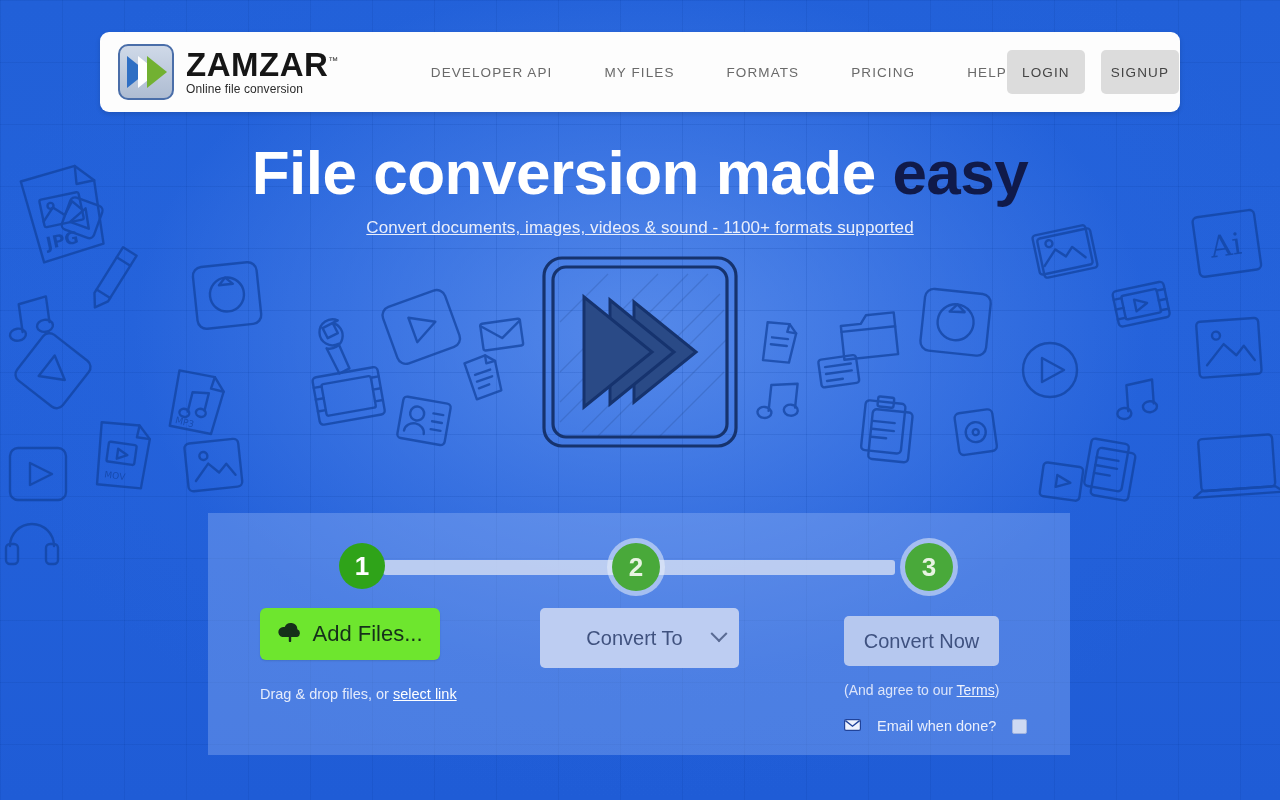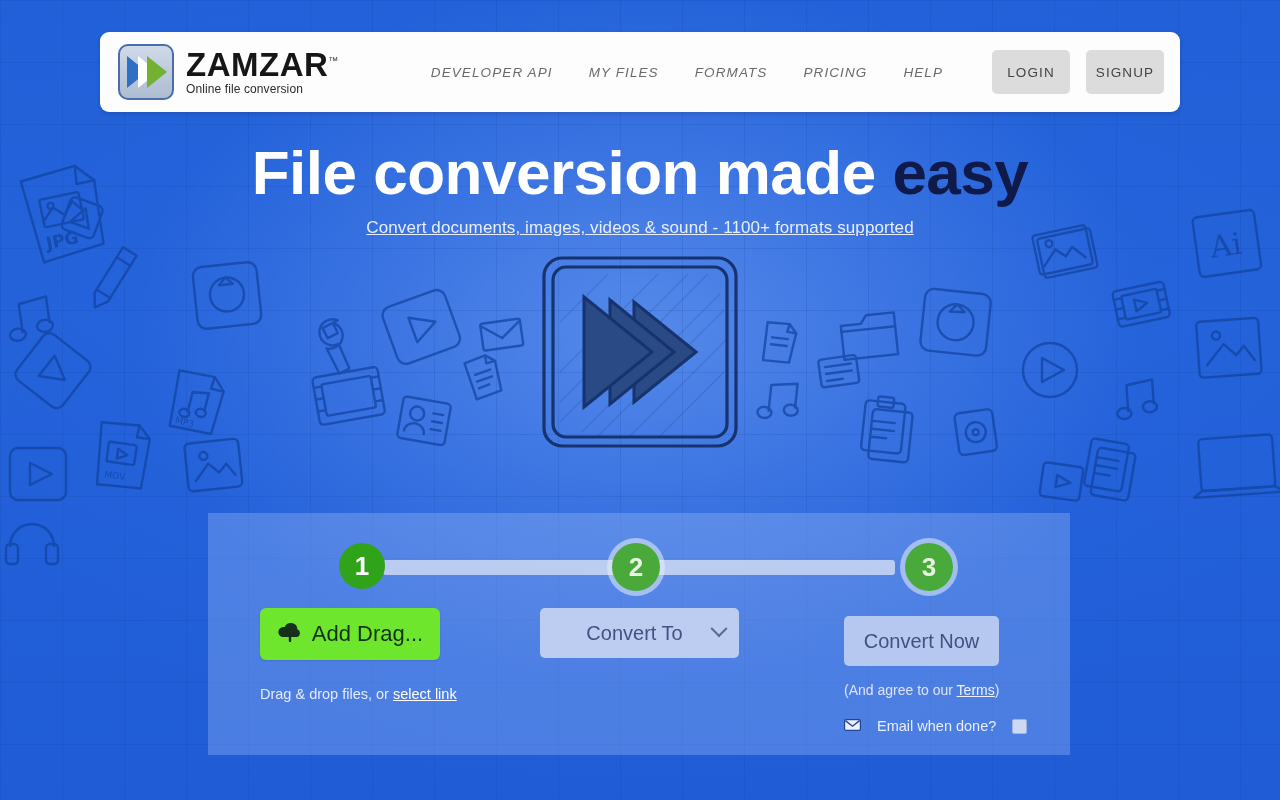--- a/index.html
+++ b/index.html
@@ -95,23 +95,22 @@
   .logo-tagline {
     font-size: 12px;
     color: #2b2b2b;
     margin-top: 2px;
     letter-spacing: 0.1px;
   }
 
   .nav {
     display: flex;
     align-items: center;
-    gap: 36px;
+    gap: 52px;
     margin-left: 92px;
-    font-style: italic;
   }
   .nav-link {
     font-size: 13.5px;
     letter-spacing: 1.1px;
     color: #6a6a6a;
     text-decoration: none;
     white-space: nowrap;
     cursor: pointer;
   }
 
@@ -246,21 +245,21 @@
 
   .hint {
     margin-top: 26px;
     font-size: 14.5px;
     color: #e4ebfb;
     white-space: nowrap;
   }
   .hint a { color: #ffffff; text-decoration: underline; cursor: pointer; }
 
   .select-box {
-    width: 199px; height: 50px;
+    width: 199px; height: 60px;
     background: #bdcdf2;
     border: none;
     border-radius: 5px;
     display: flex; align-items: center;
     padding: 0 14px 0 0;
     position: relative;
     cursor: pointer;
   }
   .select-label {
     flex: 1;
@@ -590,21 +589,21 @@
     <div class="controls">
 
       <div class="col col-add">
         <button class="btn-add">
           <span>
             <svg width="26" height="22" viewBox="0 0 26 22">
               <path d="M20.4 9.2a6.6 6.6 0 0 0-12.7-2.1A5 5 0 0 0 5.2 17h15a4.2 4.2 0 0 0 .2-7.8Z" fill="#16301a"></path>
               <path d="M13 21 L13 11 M9 14.6 L13 10.6 L17 14.6" stroke="#16301a" stroke-width="2.4" fill="none" stroke-linecap="round" stroke-linejoin="round"></path>
             </svg>
           </span>
-          <span>Add Drag...</span>
+          <span>Add Files...</span>
         </button>
         <div class="hint"><span>Drag &amp; drop files, or </span><a>select link</a></div>
       </div>
 
       <div class="col col-conv">
         <div class="select-box">
           <span class="select-label">Convert To</span>
           <span class="chev"></span>
         </div>
       </div>

